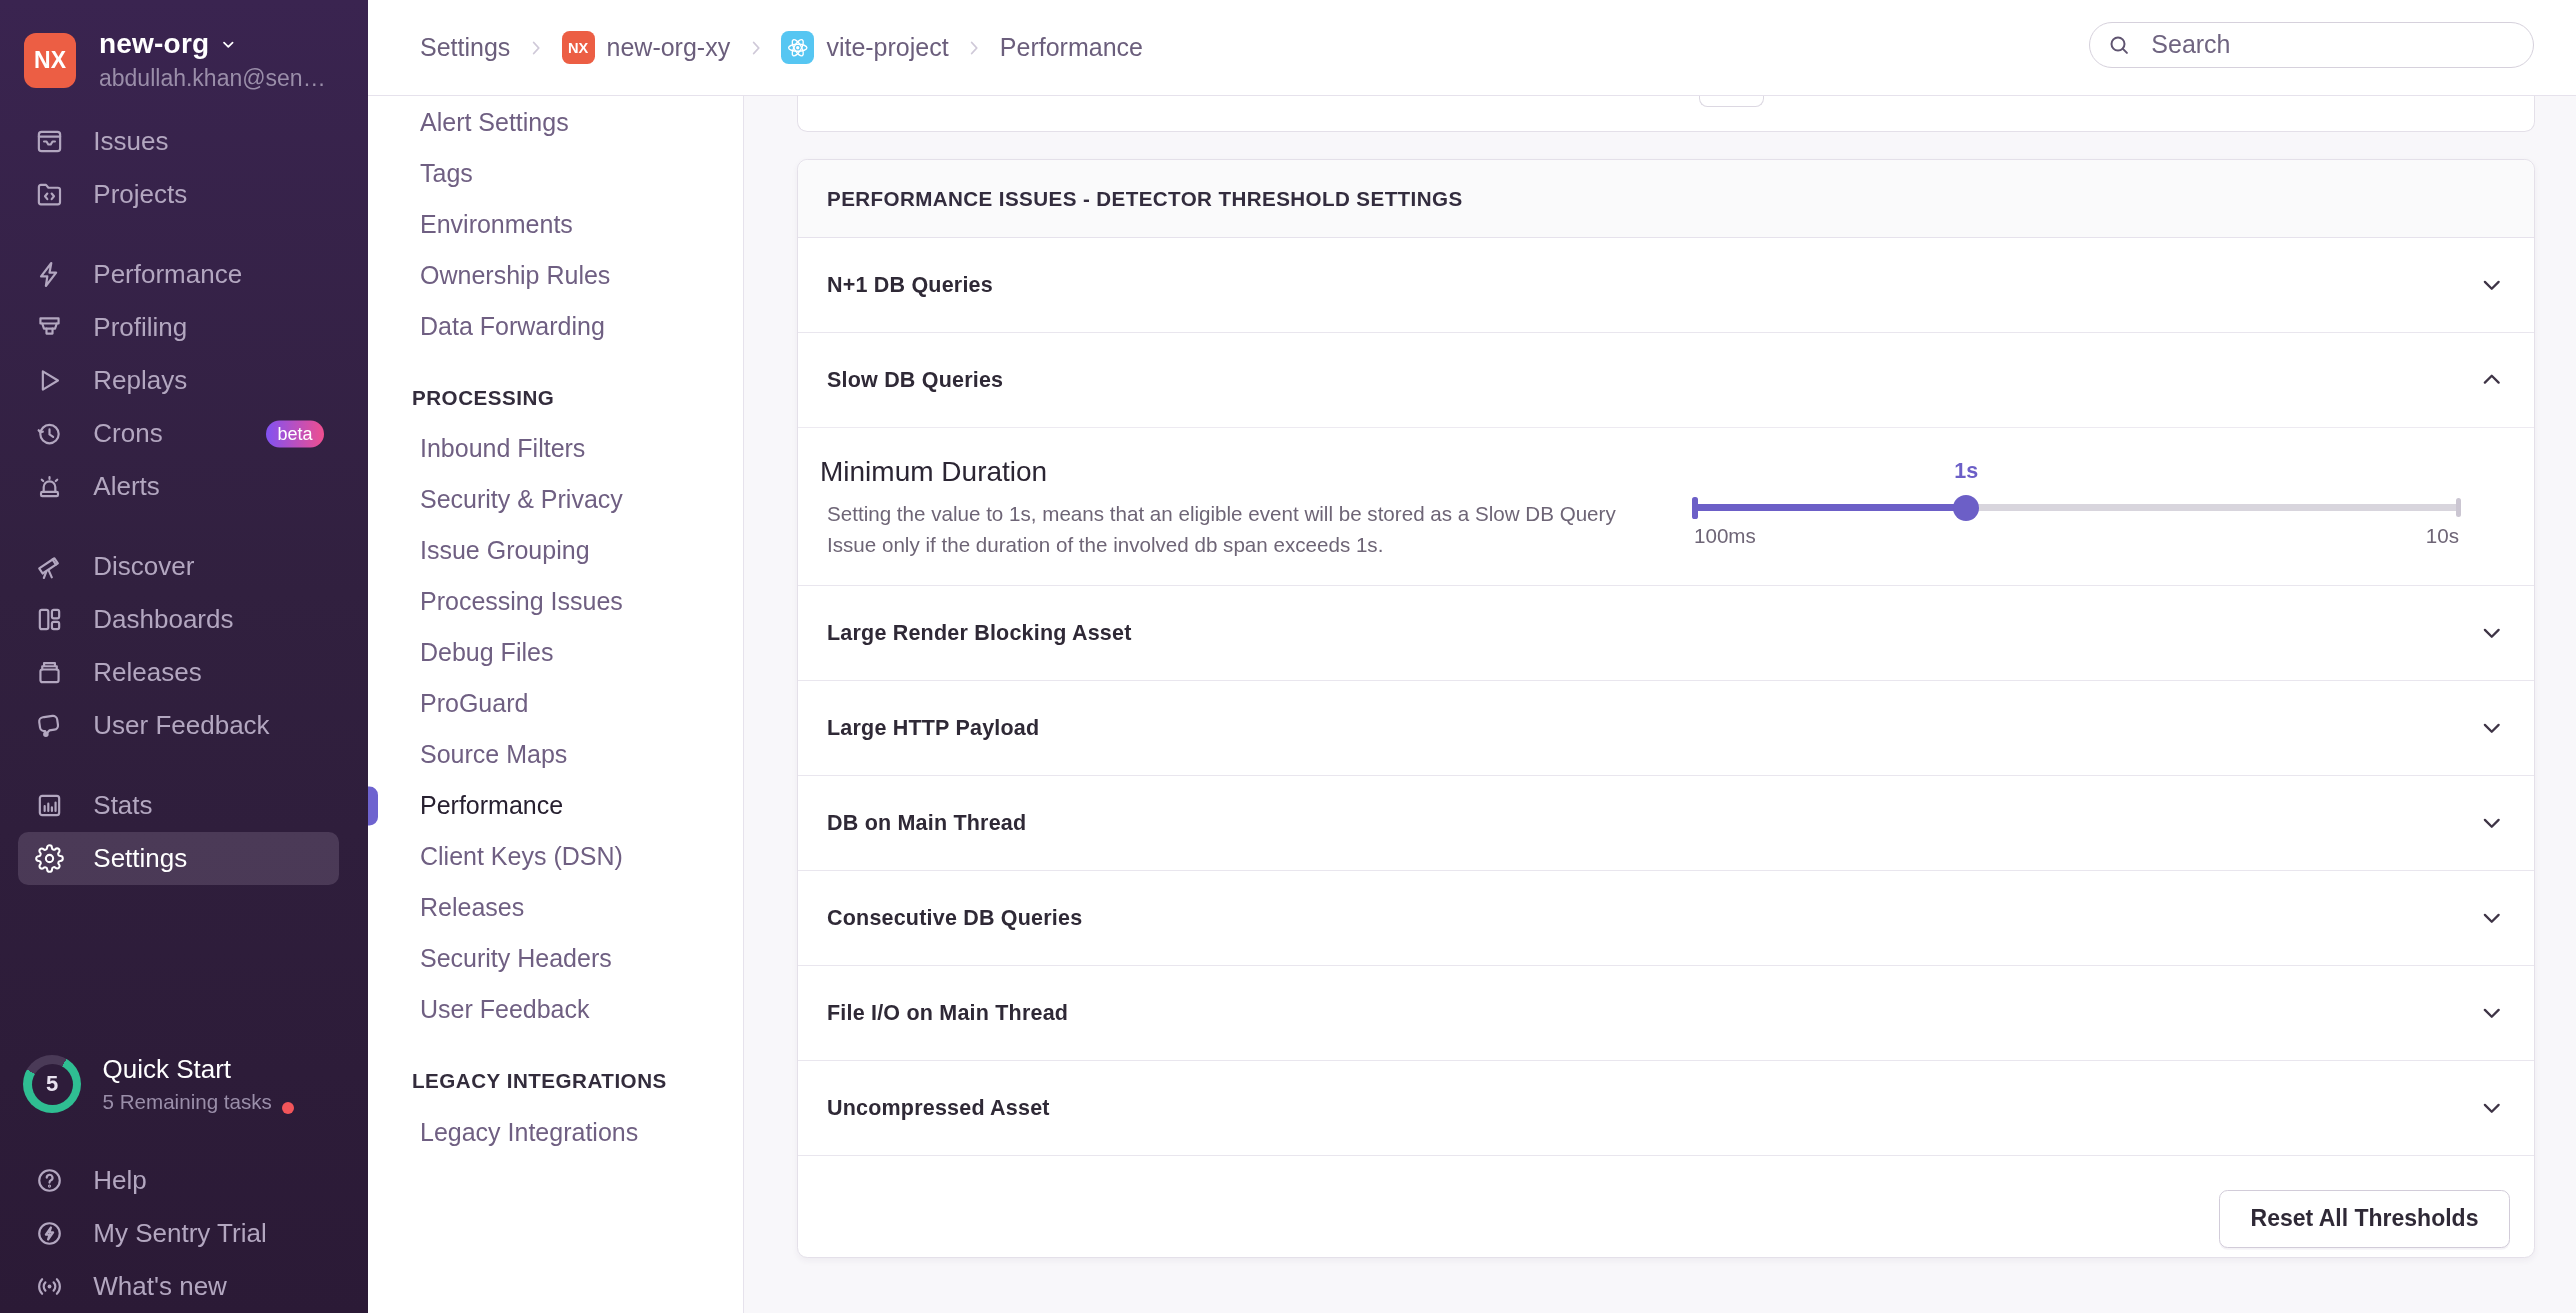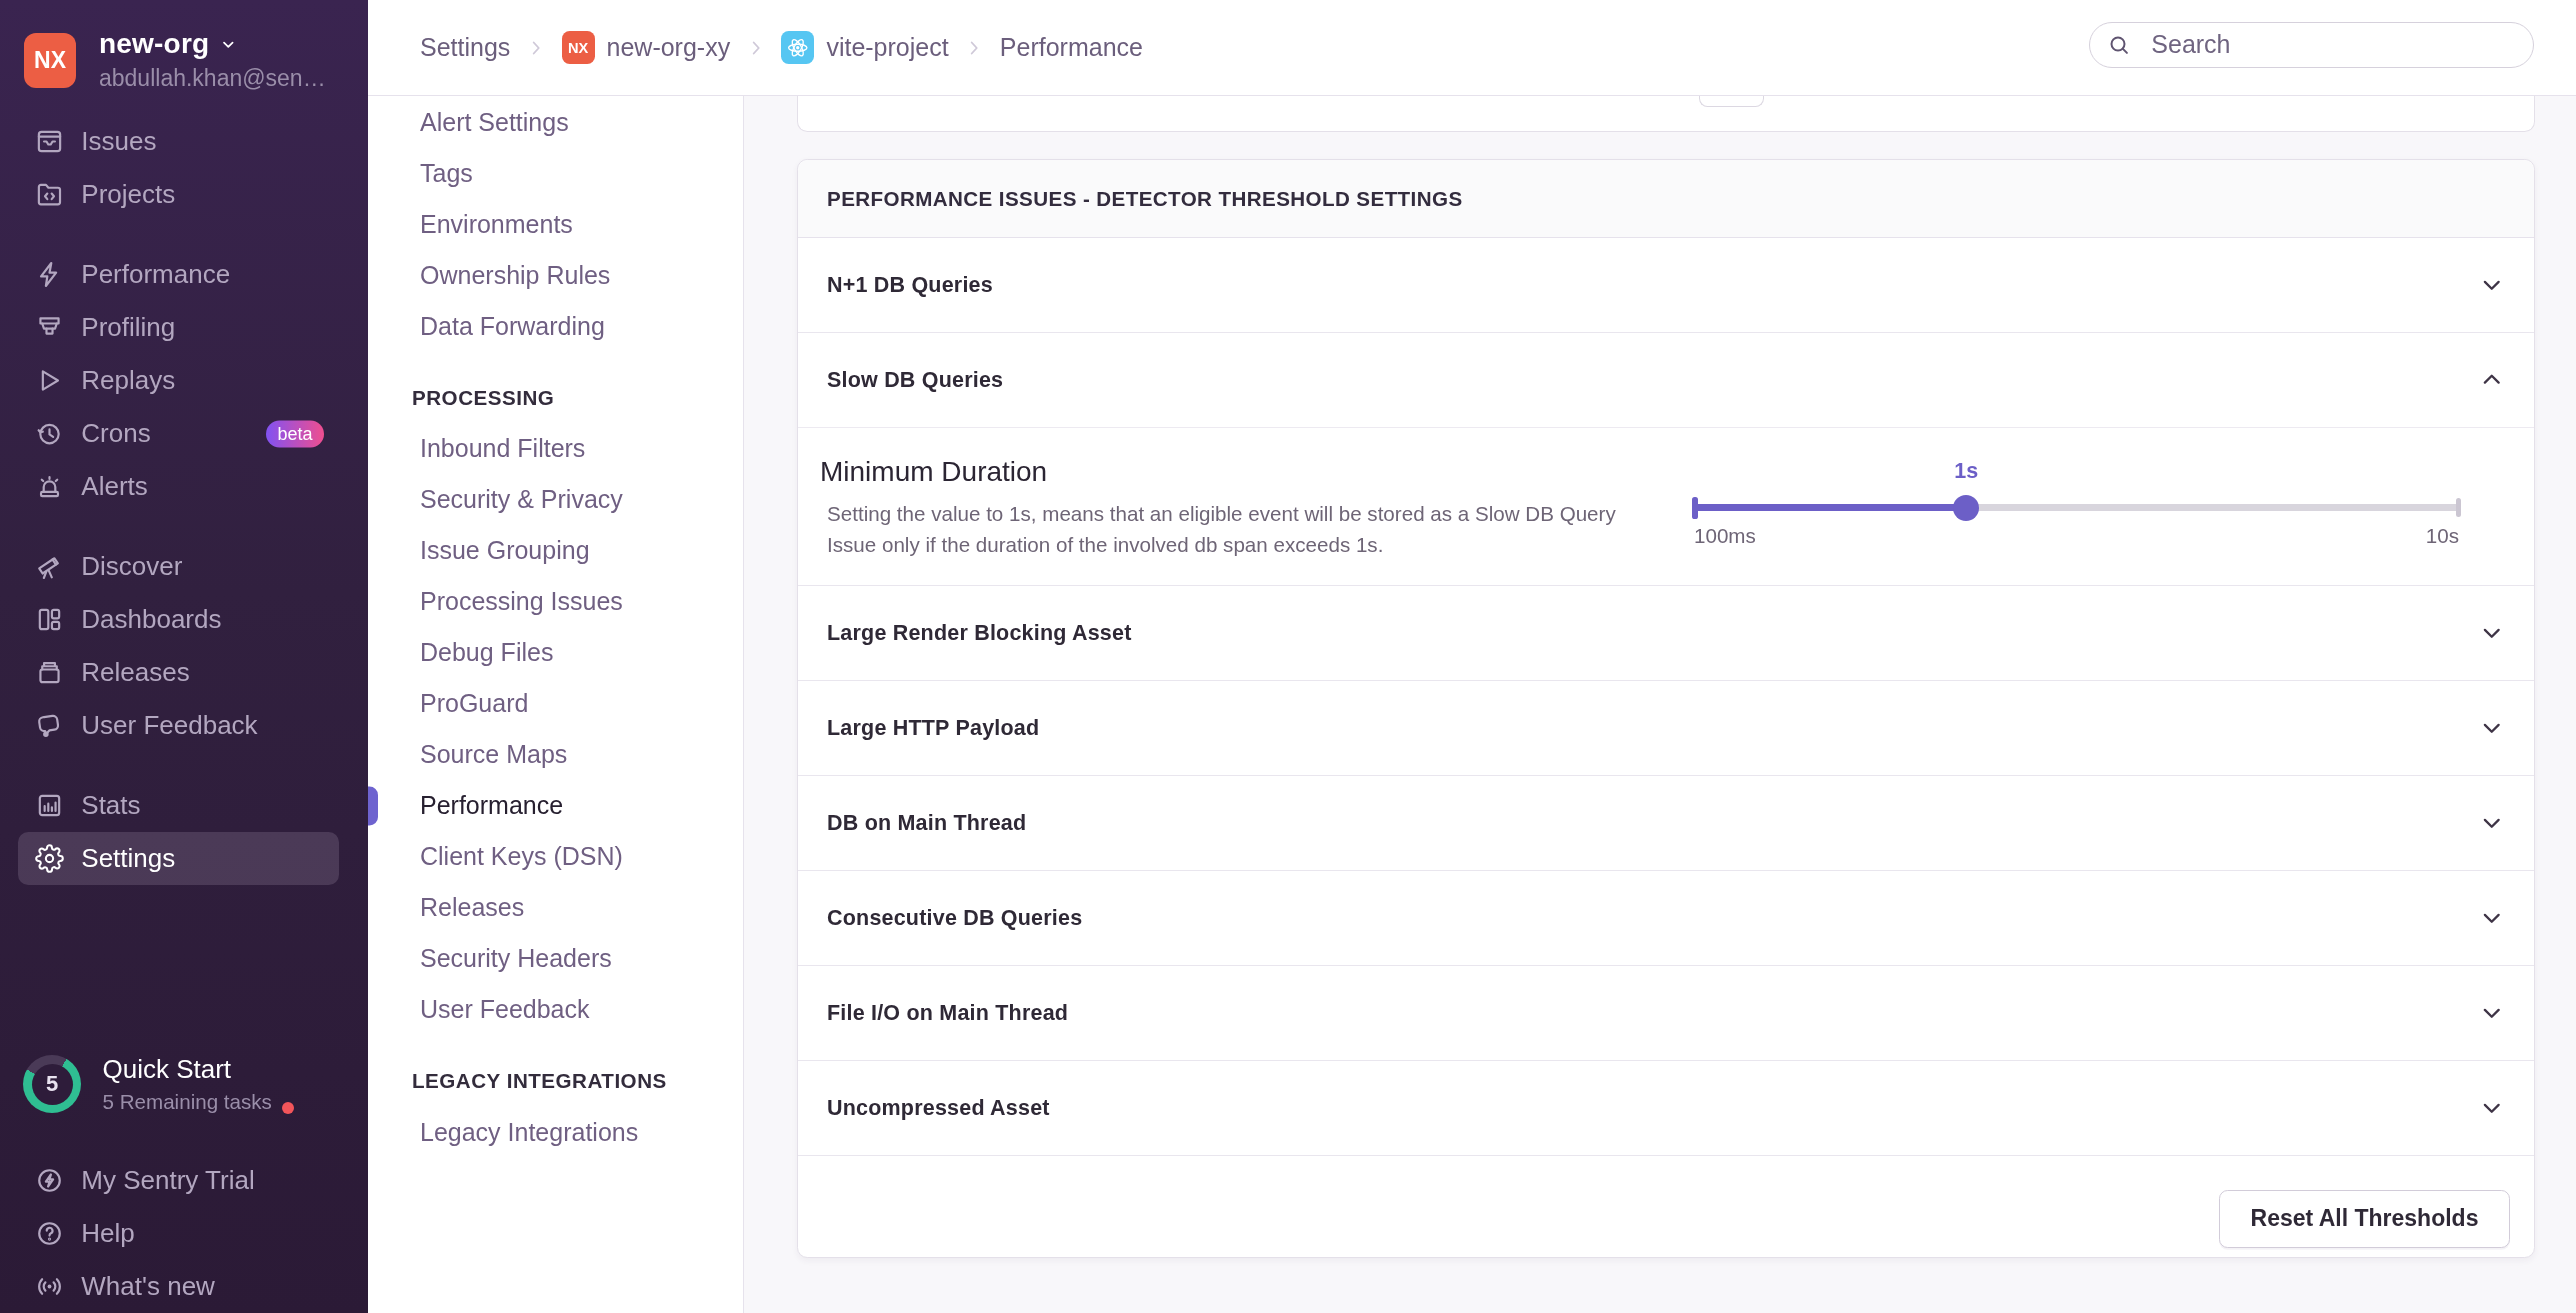--- a/index.html
+++ b/index.html
@@ -18,21 +18,21 @@
   .org-avatar{width:52px;height:55px;border-radius:12px;background:#ec5e44;color:#fff;
     display:flex;align-items:center;justify-content:center;font-size:23px;font-weight:700;}
   .org-meta{margin-left:23px;}
   .org-name-row{display:flex;align-items:center;gap:8.6px;}
   .org-name{color:#fff;font-size:28px;font-weight:700;letter-spacing:0.2px;}
   .org-email{color:#9a8ea9;font-size:23px;margin-top:5.2px;}
   .sb-nav{position:absolute;top:115px;left:0;right:0;}
   .sb-item{height:53px;margin:0 29px 0 18px;padding-left:16.3px;border-radius:10.3px;
     display:flex;align-items:center;position:relative;font-size:26px;cursor:pointer;}
   .sb-item .sb-ic{width:31px;height:31px;display:flex;align-items:center;justify-content:center;flex:0 0 31px;}
-  .sb-item .sb-lbl{margin-left:16px;white-space:nowrap;}
+  .sb-item .sb-lbl{margin-left:28px;white-space:nowrap;}
   .sb-item.active{background:rgba(245,235,255,.14);color:#fff;}
   .sb-gap{height:27px;}
   .beta-badge{position:absolute;left:248px;top:50%;transform:translateY(-50%);
     width:58px;height:27px;border-radius:13.7px;background:linear-gradient(90deg,#8152f2,#ef4e8f);
     color:#fff;font-size:18px;display:flex;align-items:center;justify-content:center;}
   .sb-quick{position:absolute;top:1054px;left:23px;right:17px;display:flex;align-items:center;}
   .qs-ring{width:58px;height:58px;border-radius:50%;flex:0 0 58px;
     background:conic-gradient(#4a3a57 0 30deg,#2fbe92 30deg 300deg,#4a3a57 300deg 360deg);
     display:flex;align-items:center;justify-content:center;}
   .qs-ring-inner{width:41px;height:41px;border-radius:50%;background:#2e1c3a;color:#e9e2f0;
@@ -266,34 +266,34 @@
           <span class="qs-dot"></span>
         </div>
     </div>
   </div>
 
   <div class="sb-foot">
     <div class="sb-item">
       <span class="sb-ic">
         <svg width="29" height="29" viewBox="0 0 24 24" fill="none" stroke="currentColor" stroke-width="1.8" stroke-linecap="round" stroke-linejoin="round">
             <circle cx="12" cy="12" r="8.5"></circle>
-            <path d="m13.2 7-4.2 6h3l-1.2 4 4.2-6h-3z"></path>
-          </svg>
-      </span>
-      <span class="sb-lbl">My Sentry Trial</span>
-    </div>
-    <div class="sb-item">
-      <span class="sb-ic">
-        <svg width="29" height="29" viewBox="0 0 24 24" fill="none" stroke="currentColor" stroke-width="1.8" stroke-linecap="round" stroke-linejoin="round">
-            <circle cx="12" cy="12" r="8.5"></circle>
             <path d="M9.7 9.6a2.4 2.4 0 1 1 3.5 2.2c-.8.4-1.2 1-1.2 1.9"></path>
             <circle cx="12" cy="16.6" r=".4" fill="currentColor"></circle>
           </svg>
       </span>
       <span class="sb-lbl">Help</span>
+    </div>
+    <div class="sb-item">
+      <span class="sb-ic">
+        <svg width="29" height="29" viewBox="0 0 24 24" fill="none" stroke="currentColor" stroke-width="1.8" stroke-linecap="round" stroke-linejoin="round">
+            <circle cx="12" cy="12" r="8.5"></circle>
+            <path d="m13.2 7-4.2 6h3l-1.2 4 4.2-6h-3z"></path>
+          </svg>
+      </span>
+      <span class="sb-lbl">My Sentry Trial</span>
     </div>
     <div class="sb-item">
       <span class="sb-ic">
         <svg width="29" height="29" viewBox="0 0 24 24" fill="none" stroke="currentColor" stroke-width="1.8" stroke-linecap="round" stroke-linejoin="round">
             <circle cx="12" cy="12" r="1.6" fill="currentColor" stroke="none"></circle>
             <path d="M8.6 15.4a4.8 4.8 0 0 1 0-6.8M15.4 8.6a4.8 4.8 0 0 1 0 6.8M5.9 18a8.5 8.5 0 0 1 0-12M18.1 6a8.5 8.5 0 0 1 0 12"></path>
           </svg>
       </span>
       <span class="sb-lbl">What's new</span>
     </div>

